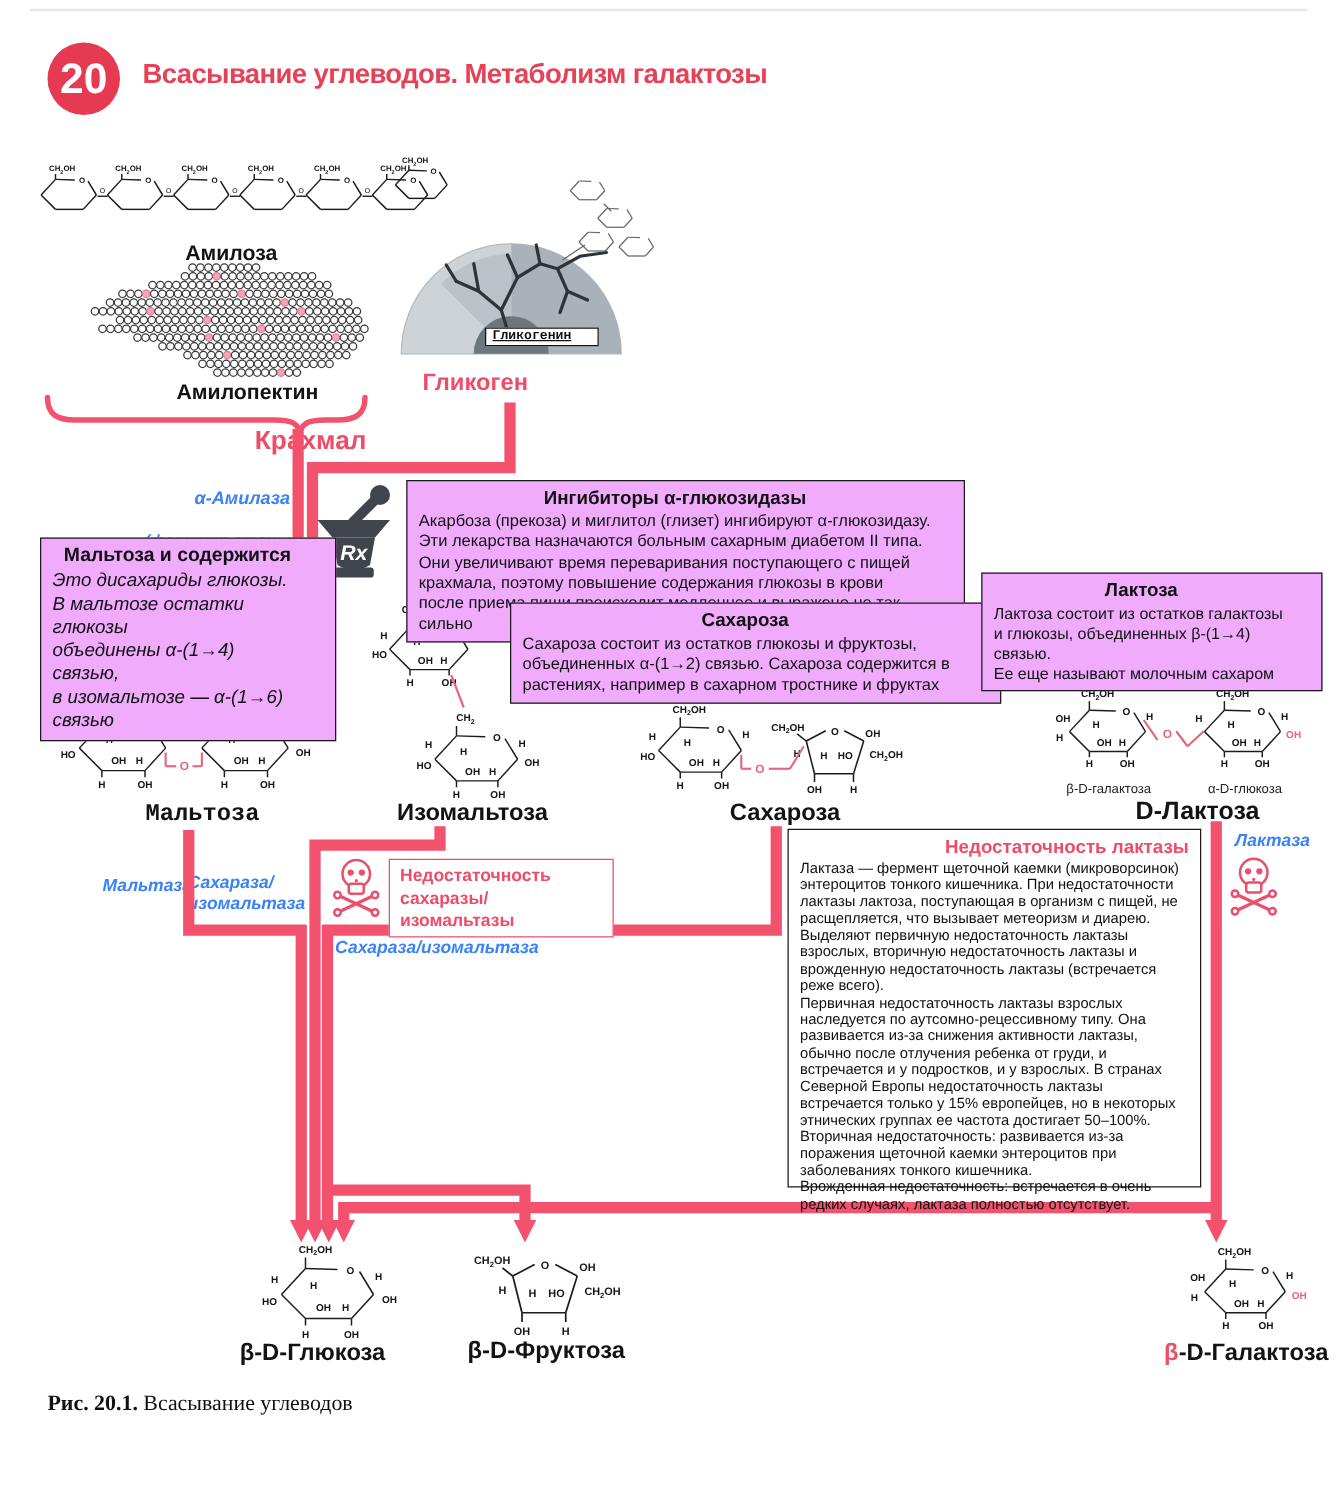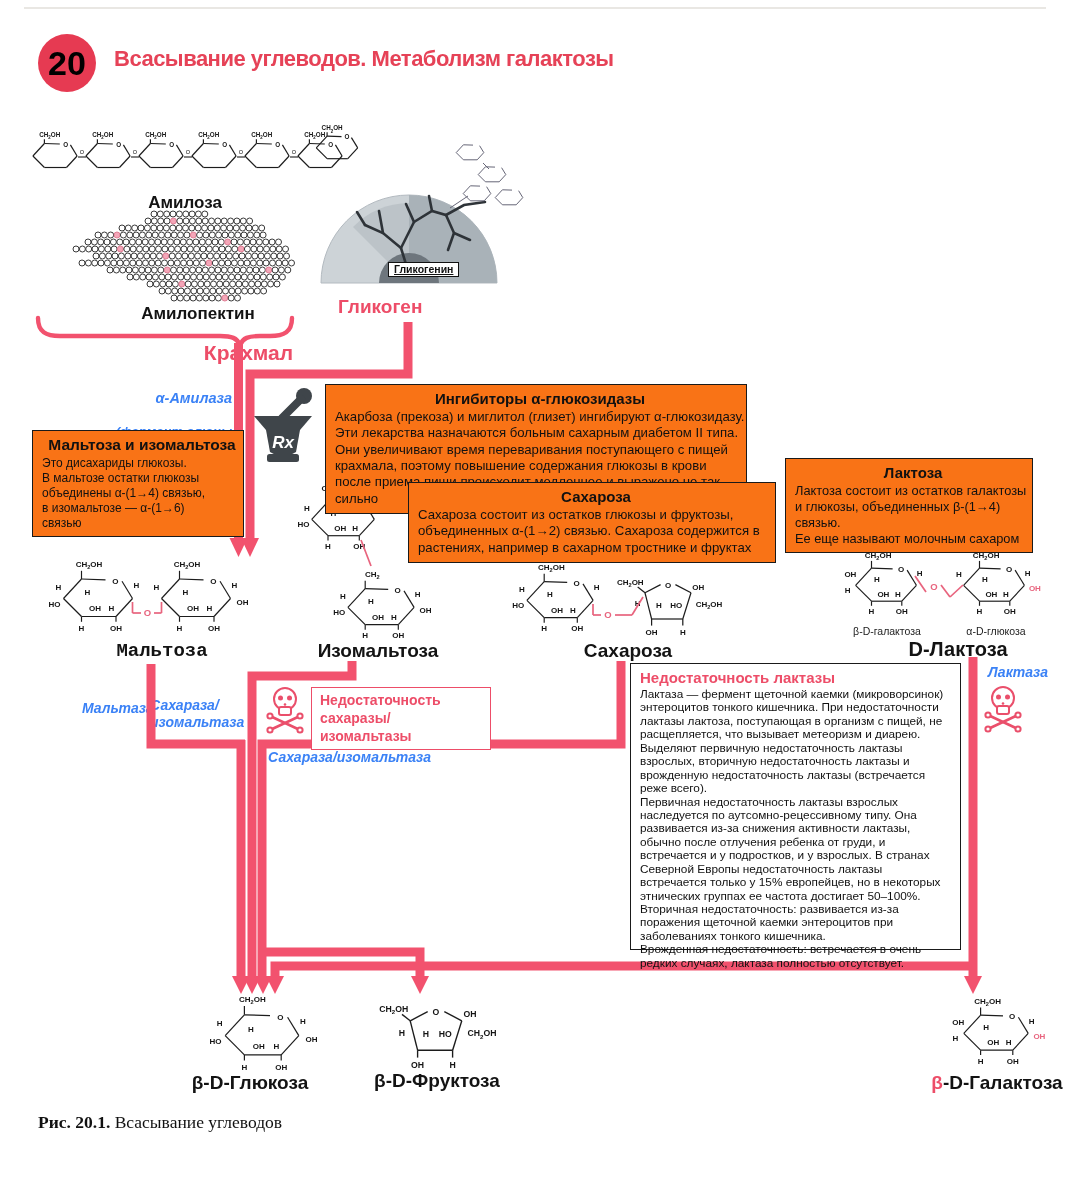--- a/index.html
+++ b/index.html
@@ -3,46 +3,46 @@
 <meta charset="utf-8">
 <style>
   html,body{margin:0;padding:0;background:#fff;}
   .page{position:relative;width:1070px;height:1204px;background:#ffffff;overflow:hidden;
         font-family:"Liberation Sans","DejaVu Sans",sans-serif;color:#111;}
   .abs{position:absolute;}
   .topline{position:absolute;top:7px;left:24px;right:24px;height:2px;background:#e9e7e3;}
 
   
   .badge{position:absolute;left:38px;top:34px;width:58px;height:58px;border-radius:50%;
-         background:#e63a52;color:#000000;font-weight:bold;font-size:34px;display:flex;
+         background:#e63a52;color:#ffffff;font-weight:bold;font-size:34px;display:flex;
          align-items:center;justify-content:center;}
   .title{position:absolute;left:114px;top:46px;font-size:22px;font-weight:bold;color:#e64257;letter-spacing:-0.5px;}
 
   
   .blabel{position:absolute;font-weight:bold;font-size:17px;text-align:center;color:#131313;}
   .sugarlabel{position:absolute;font-weight:bold;font-size:19px;text-align:center;color:#131313;}
   .sublabel{position:absolute;font-size:10.5px;text-align:center;color:#222;}
   .pinklabel{position:absolute;font-weight:bold;color:#ed4d68;}
   .enzyme{position:absolute;font-weight:bold;font-style:italic;font-size:14px;color:#3b82f6;
           white-space:pre-line;line-height:1.18;}
 
   
-  .ibox{position:absolute;background:#f97316;border:1.5px solid #1a1a1a;padding:4px 1px 6px 9px;z-index:4;}
+  .ibox{position:absolute;background:#f0abfc;border:1.5px solid #1a1a1a;padding:4px 26px 6px 9px;z-index:4;}
   .ibox h3{margin:1px 0 2px 0;font-size:15px;text-align:center;font-weight:bold;color:#111;}
   .ibox .body{font-size:13.2px;line-height:1.24;color:#111;}
   .pre{white-space:pre-line;}
   .pinkbox{position:absolute;background:#fff;border:1.7px solid #ed4d68;padding:3px 8px;z-index:4;}
   .pinkbox .t{font-weight:bold;font-size:14px;color:#ed4d68;line-height:1.3;white-space:pre-line;}
   .ldbox{position:absolute;left:630px;top:663px;width:331px;height:287px;background:#fff;
          border:1.5px solid #1a1a1a;padding:4px 9px;z-index:4;box-sizing:border-box;}
-  .ldbox h3{margin:1px 0 2px 0;font-size:15px;font-weight:bold;text-align:left;color:#ed4d68;}
+  .ldbox h3{margin:1px 0 2px 0;font-size:15px;font-weight:bold;text-align:right;color:#ed4d68;}
   .ldbox p{margin:0;font-size:11.8px;line-height:1.14;color:#111;}
 
   .glycogenin{position:absolute;left:388px;top:262px;background:#fff;border:1.4px solid #111;
-              padding:0px 5px 1px 5px;font-size:10.5px;font-weight:bold;z-index:5;text-decoration:underline;}
+              padding:0px 21px 1px 5px;font-size:10.5px;font-weight:bold;z-index:5;text-decoration:underline;font-family:Liberation Mono, monospace;}
 
   svg{display:block;}
   .caption{position:absolute;left:38px;top:1112px;font-family:"Liberation Serif","DejaVu Serif",serif;
            font-size:17.5px;color:#111;}
   .caption b{font-weight:bold;}
   .source{position:absolute;right:16px;top:1140px;text-align:right;font-family:"Liberation Serif","DejaVu Serif",serif;
           font-size:17px;color:#c6c5c3;line-height:1.45;}
 </style>
 </head>
 <body>
@@ -868,22 +868,22 @@
         <circle cx="-15" cy="22" r="2.6"></circle>
       <circle cx="15" cy="8" r="2.6"></circle>
         <circle cx="15" cy="22" r="2.6"></circle>
     </g>
     <circle cx="-4.5" cy="-10" r="2.5" fill="#ea4f6b"></circle>
       <circle cx="4.5" cy="-10" r="2.5" fill="#ea4f6b"></circle>
     <circle cx="0" cy="-3.5" r="1.3" fill="#ea4f6b"></circle>
   </svg>
 
   <div class="ibox" style="left:32px;top:430px;width:200px;">
-    <h3 style="font-size:15.5px;">Мальтоза и изомальтоза</h3>
-    <div class="body pre" style="font-size:12px;">Это дисахариды глюкозы.
+    <h3 style="font-size:15.5px;">Мальтоза и содержится</h3>
+    <div class="body pre" style="font-size:15px;font-style:italic;">Это дисахариды глюкозы.
 В мальтозе остатки глюкозы
 объединены  α-(1→4) связью,
 в изомальтозе — α-(1→6)
 связью</div>
   </div>
 
   <div class="ibox" style="left:325px;top:384px;width:410px;">
     <h3>Ингибиторы α-глюкозидазы</h3>
     <div class="body">Акарбоза (прекоза) и миглитол (глизет) ингибируют α-глюкозидазу. Эти лекарства назначаются больным сахарным диабетом II типа. Они увеличивают время переваривания поступающего с пищей крахмала, поэтому повышение содержания глюкозы в крови после приема пищи происходит медленнее и выражено не так сильно</div>
   </div>

